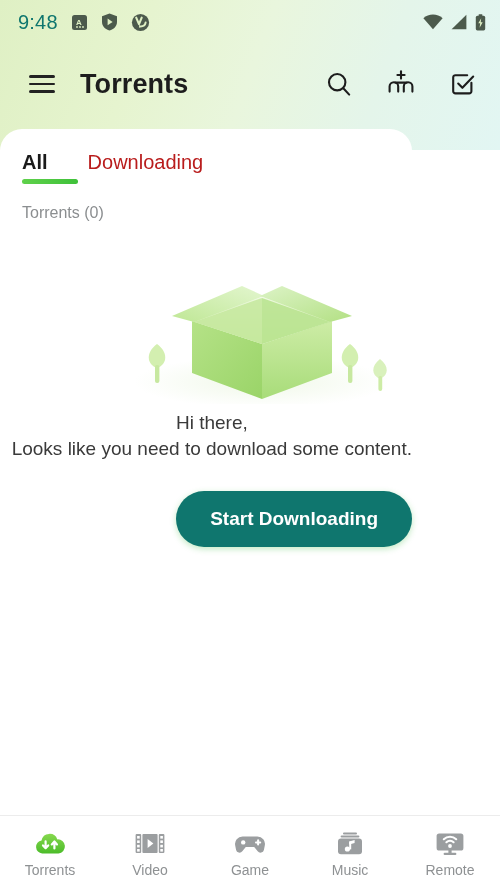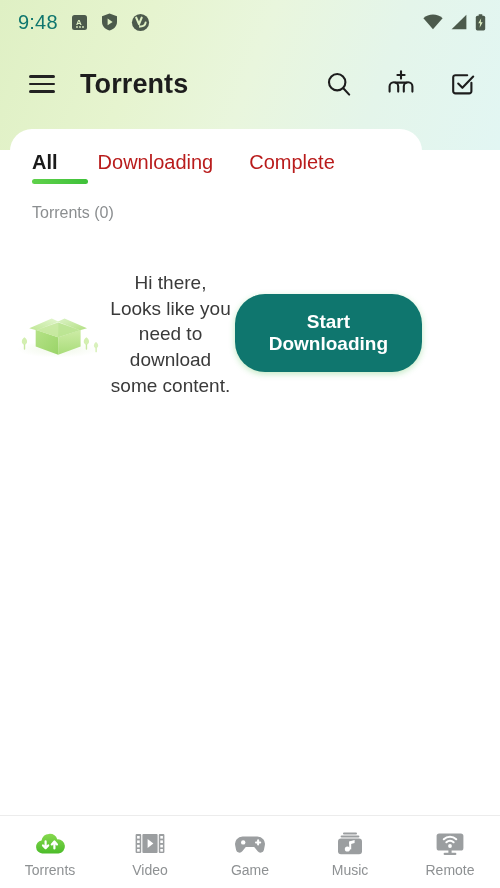--- a/index.html
+++ b/index.html
@@ -50,21 +50,21 @@
   }
   .app-actions{ margin-left:auto; display:flex; align-items:center; gap:20px; }
   .act-btn{
     width:42px; height:42px; display:flex; align-items:center; justify-content:center;
     cursor:pointer;
   }
 
   
   .sheet{
     position:absolute; top:129px; left:0; width:412px; height:686px;
-    background:#ffffff; border-radius:22px 22px 0 0;margin-left:10px;
+    background:#ffffff; border-radius:22px 22px 0 0;
   }
 
   
   .tabs{
     display:flex; align-items:flex-end; padding:22px 0 0 22px; gap:0;
   }
   .tab{
     position:relative; padding:0 18px 14px 18px; cursor:pointer;
     font-size:20px; color:#b91c1c; white-space:nowrap;
   }
@@ -78,21 +78,21 @@
   }
   .tab.active .underline{ display:block; }
 
   
   .count-row{
     padding:16px 9px 0 22px; font-size:16px; color:#8b8e90;
   }
 
   
   .empty{
-    display:flex; flex-direction:row; align-items:flex-start;
+    display:flex; flex-direction:column; align-items:flex-end;
     margin-top:42px;
   }
   .illus{ width:300px; height:140px; }
   .empty-text{
     text-align:center; font-size:19px; color:#3a3a3a; line-height:1.35;
     margin-top:6px;
   }
   .cta{
     margin-top:30px; background:#0f766e; color:#fff;
     font-size:19px; font-weight:bold;
@@ -201,24 +201,20 @@
 
 <div class="sheet">
 
   <div class="tabs">
     <div class="tab active">
       <span>All</span>
       <span class="underline"></span>
     </div>
     <div class="tab">
       <span>Downloading</span>
-      
-    </div>
-    <div class="tab">
-      <span>Complete</span>
       
     </div>
   </div>
 
   <div class="count-row">Torrents (0)</div>
 
   <div class="empty">
 
     <svg class="illus" viewBox="0 0 300 140">
       <defs>

